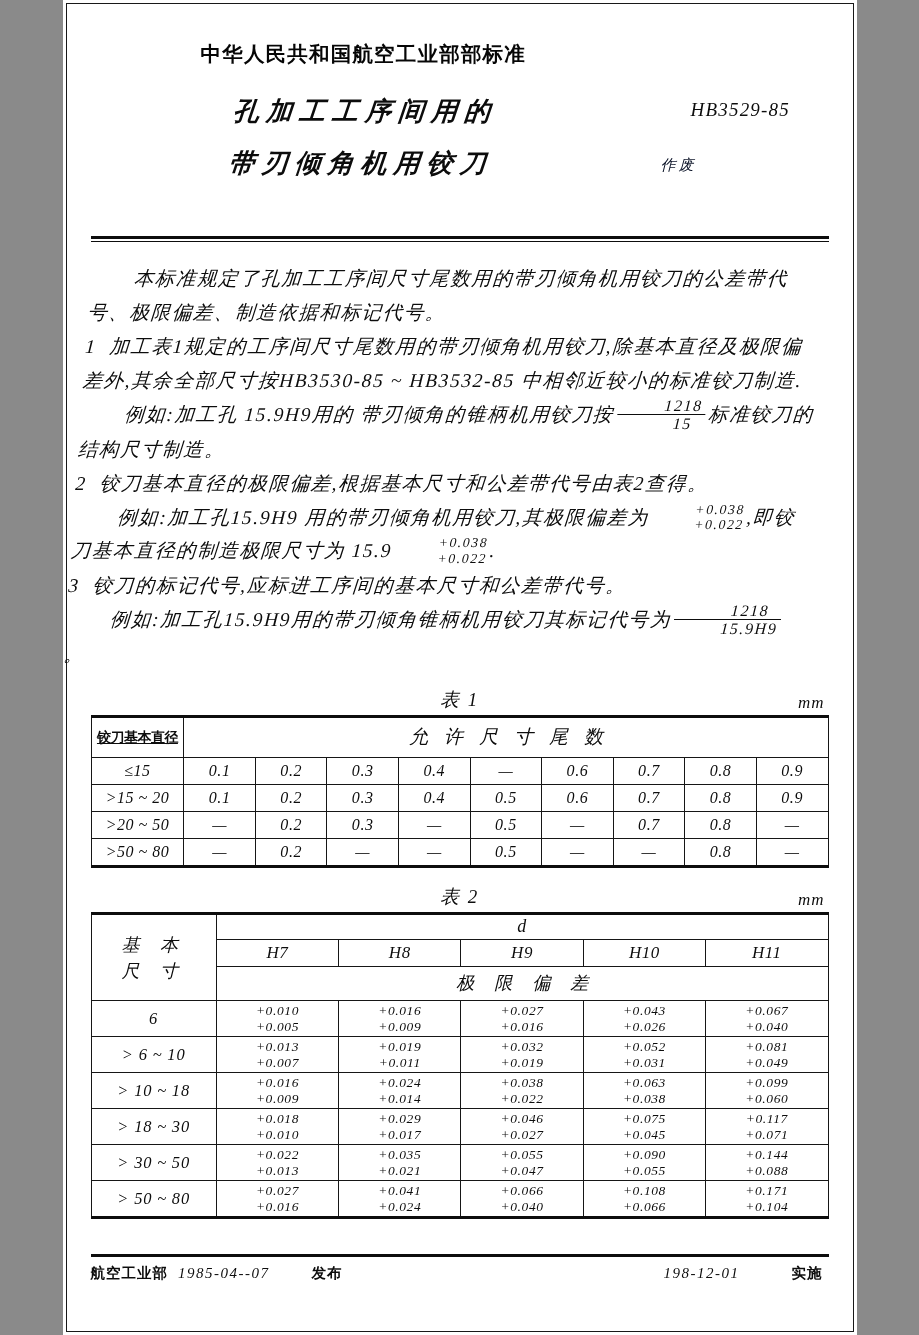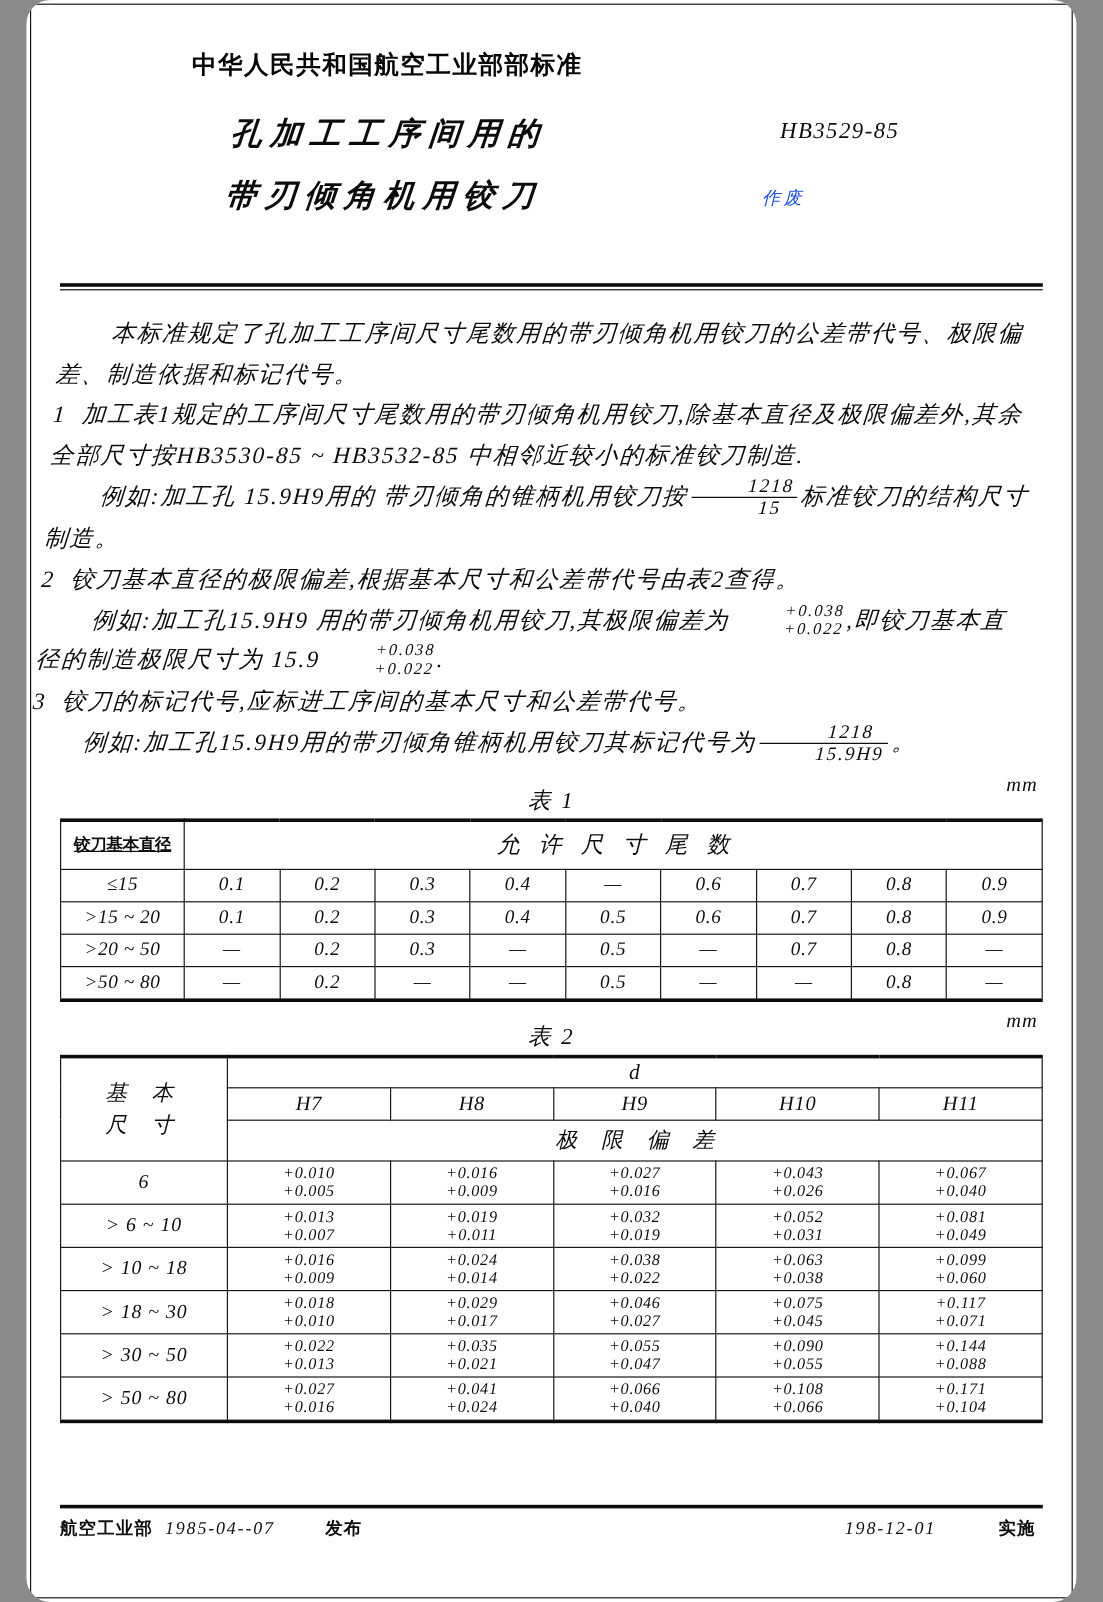--- a/index.html
+++ b/index.html
@@ -3,30 +3,29 @@
 <meta charset="utf-8">
 <title>HB3529-85</title>
 <style>
   html, body {
     margin: 0;
     padding: 0;
     background: #8a8a8a;
   }
   .page {
     position: relative;
-    width: 875px;
+    width: 794px;
     height: 1335px;
     margin: 0 auto;
     background: #ffffff;
     box-sizing: border-box;
     font-family: "Liberation Serif", "DejaVu Serif", serif;
     color: #111;
     overflow: hidden;
     filter: contrast(1.04);
-    border-radius: 20px;
   }
   
   .scan-frame {
     position: absolute;
     left: 3px; top: 3px; right: 3px; bottom: 3px;
     border: 1px solid #1c1c1c;
     pointer-events: none;
   }
   .content {
     position: absolute;
@@ -70,25 +69,25 @@
     left: 600px;
     top: 6px;
     font-family: "Liberation Serif", "DejaVu Serif", serif;
     font-size: 19px;
     font-style: italic;
     letter-spacing: 1.2px;
     margin-top: 11px;
   }
   .stamp {
     position: absolute;
-    left: 585px;
+    left: 570px;
     top: 74px;
     font-size: 15px;
     letter-spacing: 3px;
-    color: #1d4ed8;
+    color: #0f172a;
     font-style: italic;
   }
 
   .rule-double {
     margin-top: 4px;
     border-top: 3px solid #111;
     border-bottom: 1px solid #111;
     height: 2px;
   }
 
@@ -140,21 +139,21 @@
     text-align: center;
     font-size: 19px;
     font-style: italic;
     letter-spacing: 2px;
     margin-bottom: 2px;
     position: relative;
   }
   .unit-mm {
     position: absolute;
     right: 4px;
-    bottom: 16px;
+    bottom: 0;
     font-size: 17px;
     font-style: italic;
     letter-spacing: 1px;
   }
   table {
     width: 100%;
     border-collapse: collapse;
     font-size: 16px;
     font-style: italic;
     table-layout: fixed;

